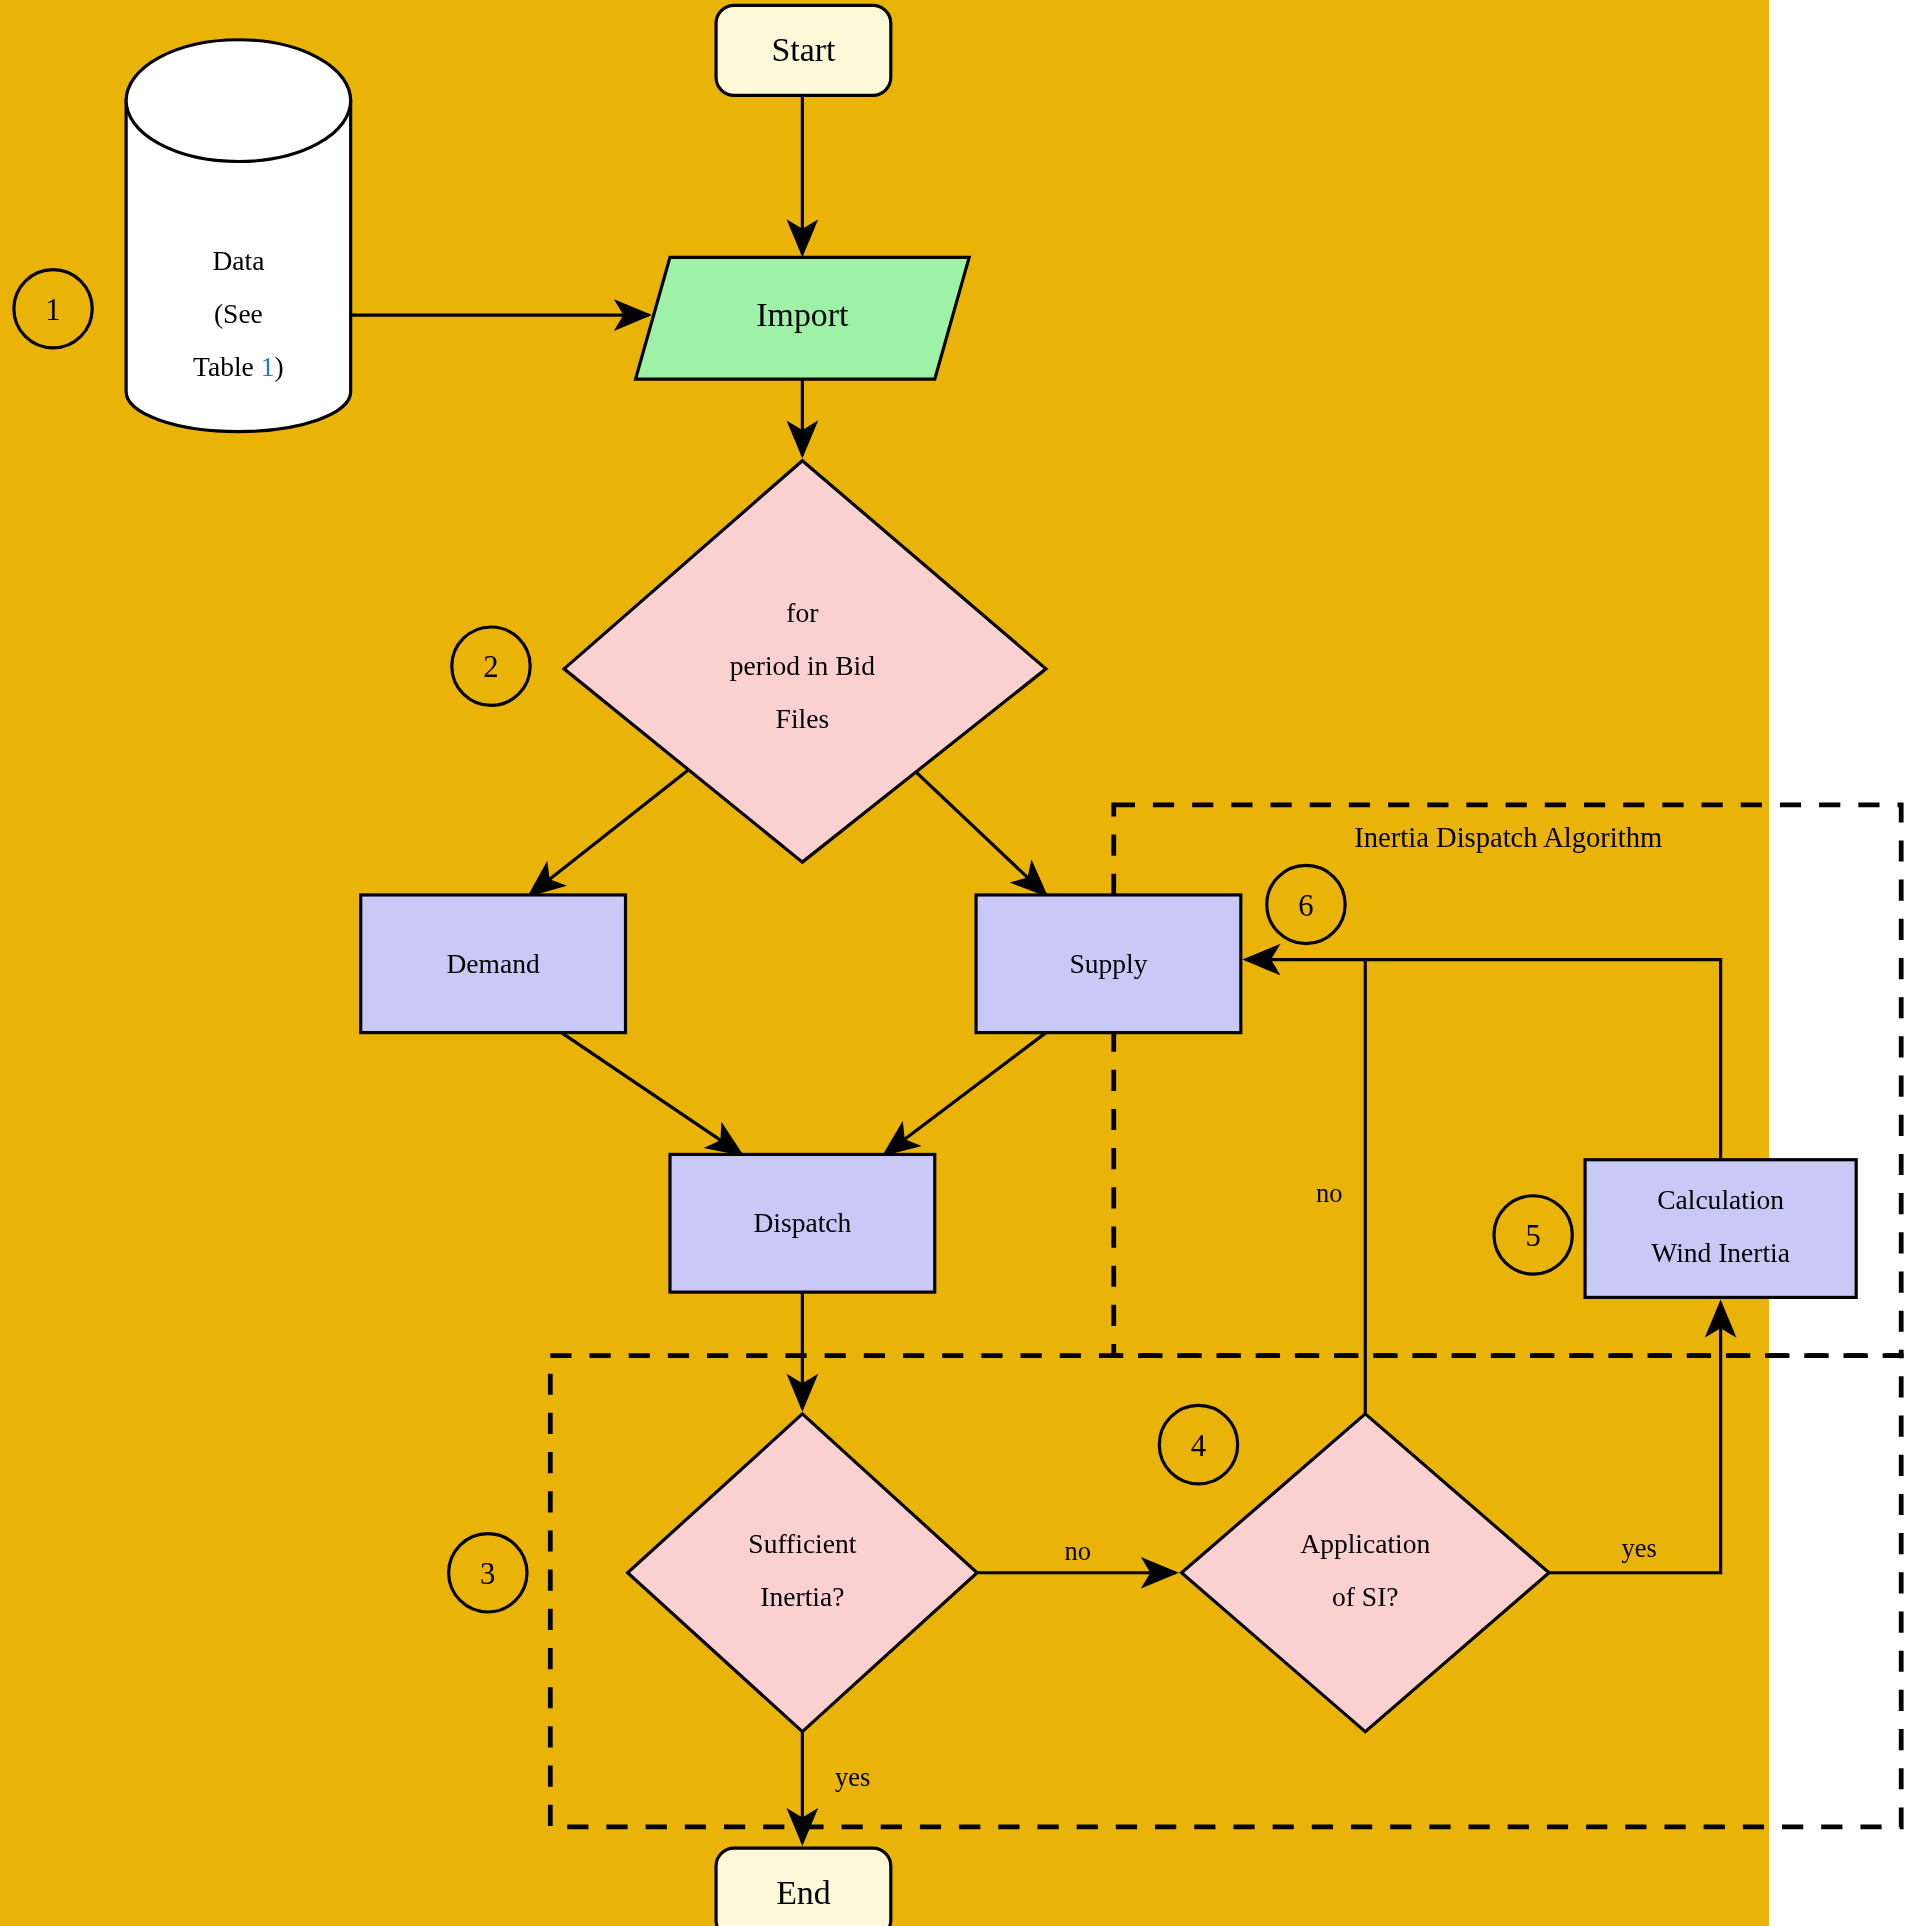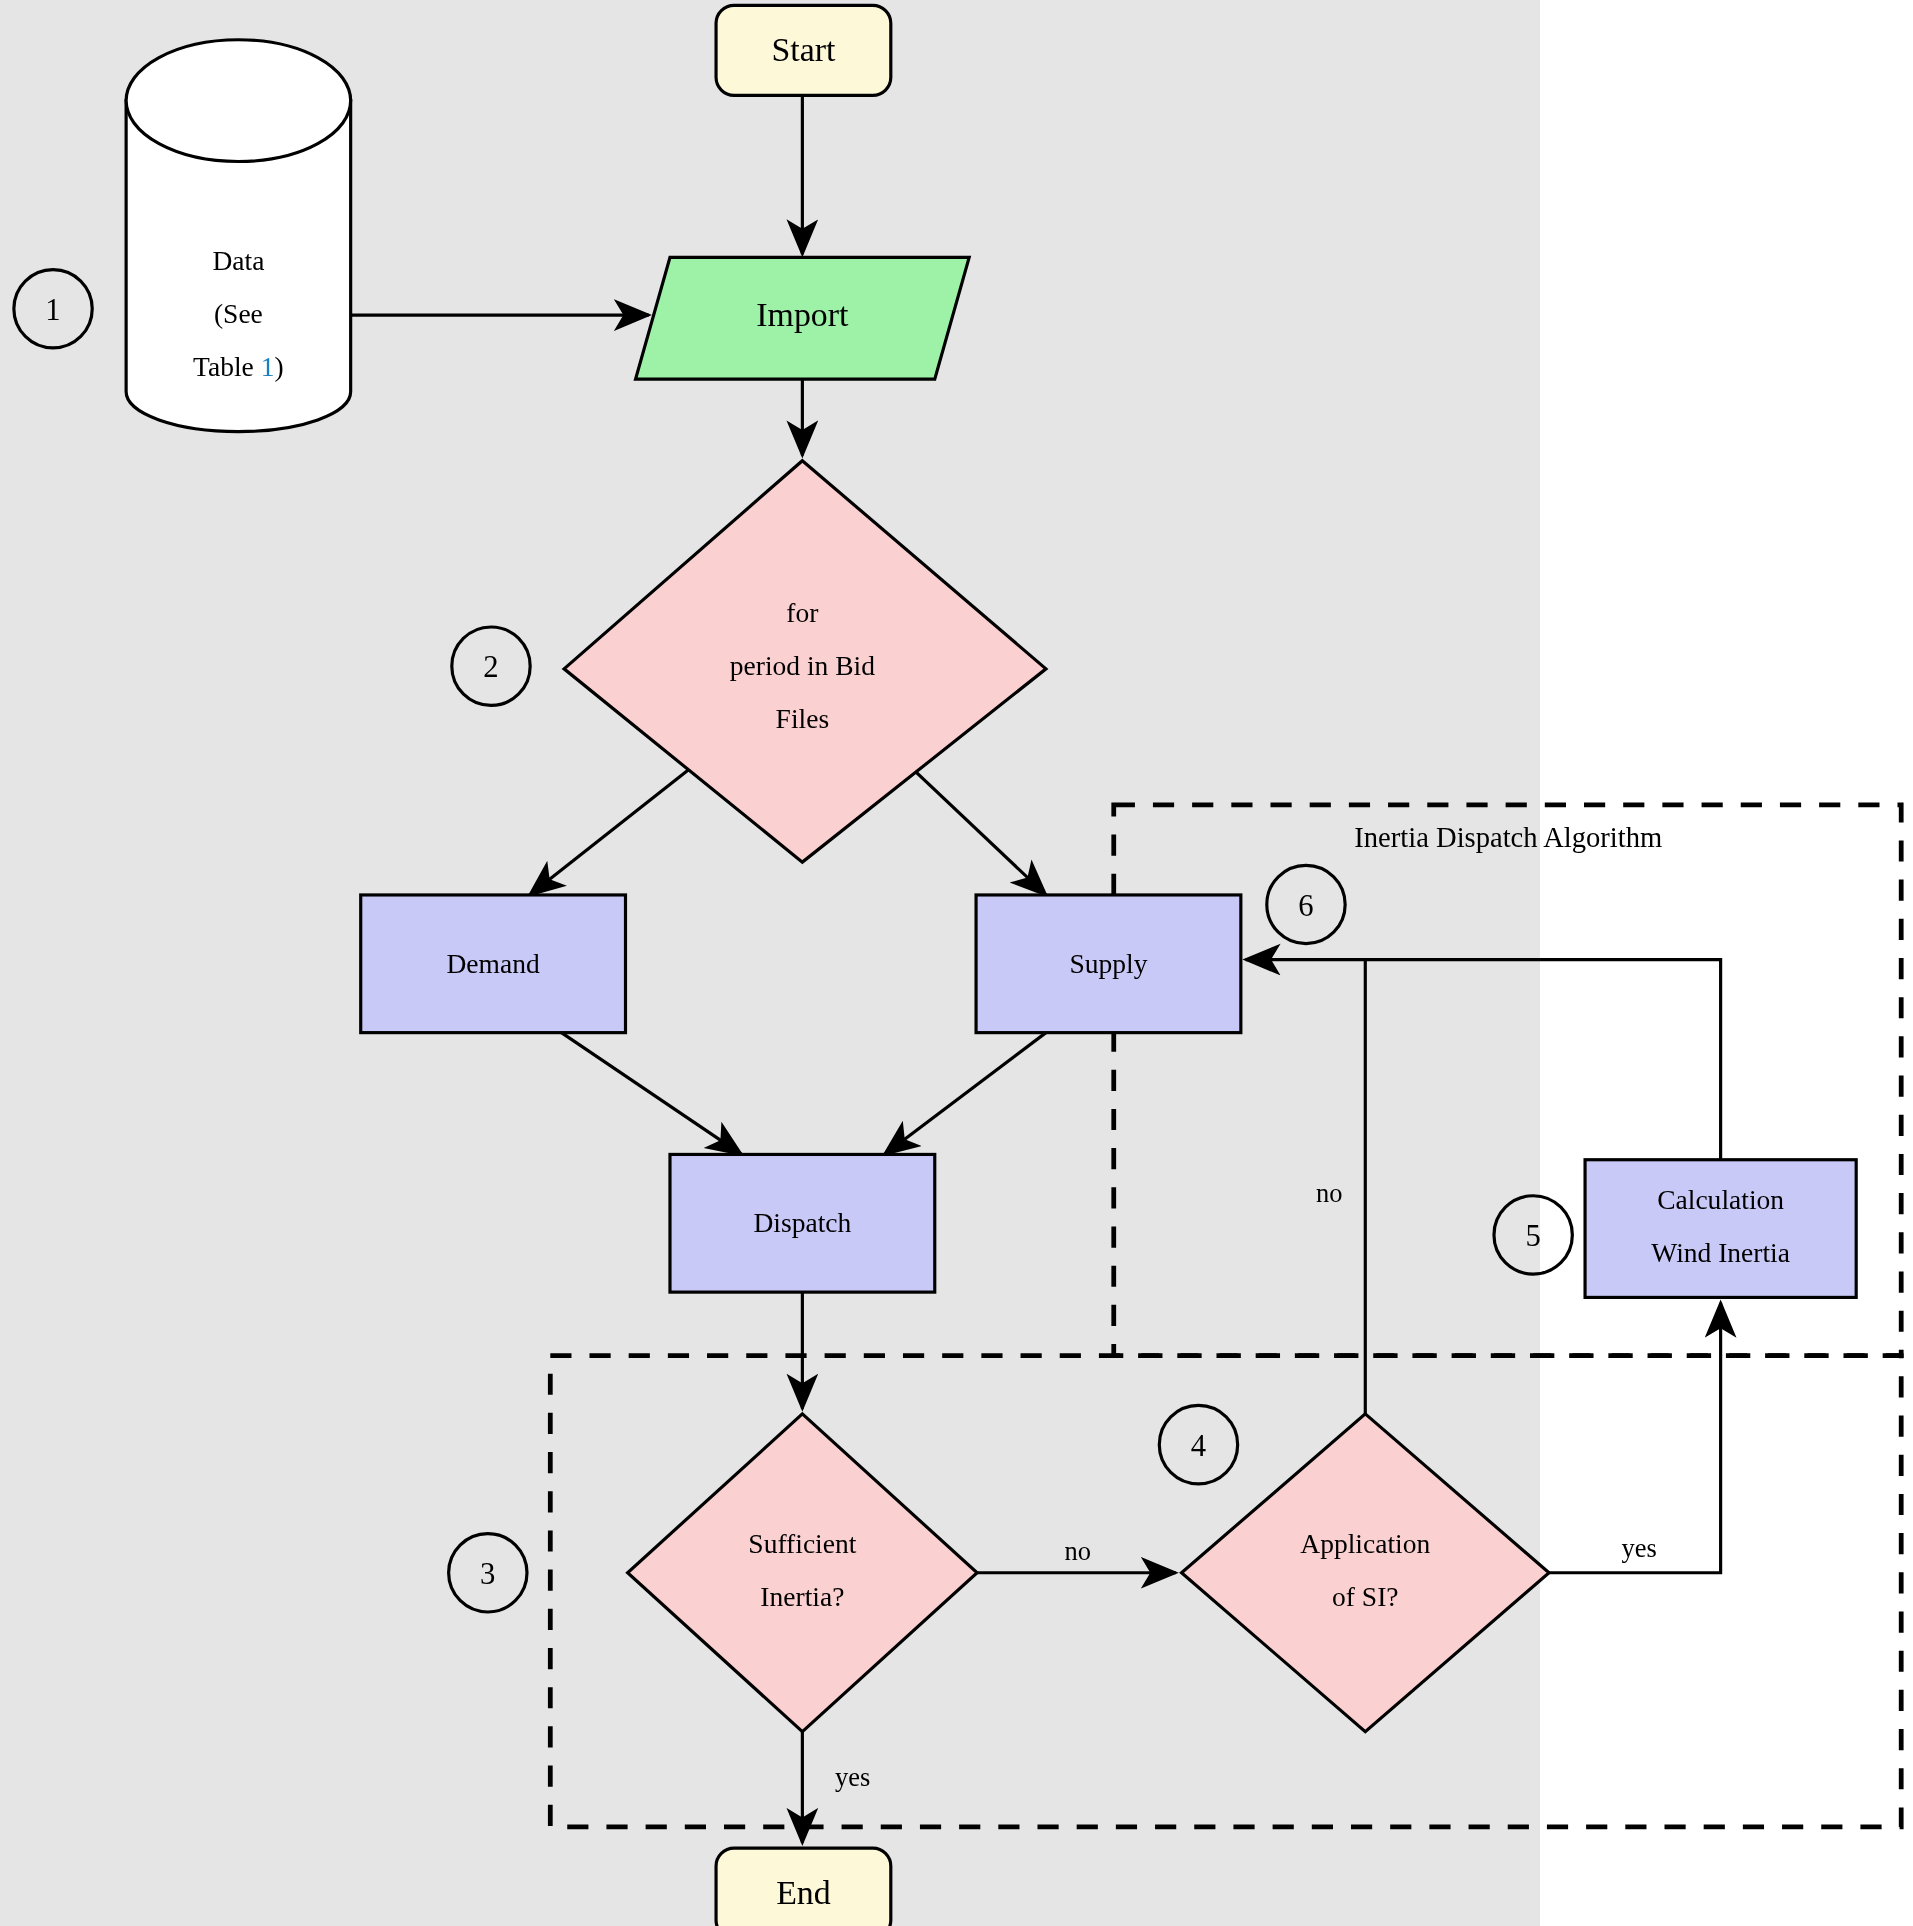--- a/index.html
+++ b/index.html
@@ -2,23 +2,23 @@
 <html style="font-size:8.5px"><head>
 <meta charset="utf-8">
 <style>
   html, body {
     margin: 0;
     padding: 0;
     background: #ffffff;
   }
   #diagram-root {
     position: relative;
-    width: 1540px;
+    width: 1769px;
     height: 1926px;
-    background: #e5e5e5;
+    background: #eab308;
     font-family: "Liberation Serif", "DejaVu Serif", serif;
   }
   svg#flow-svg {
     display: block;
     width: 1914px;
     height: 1926px;
   }
   .node-text {
     font-family: "Liberation Serif", "DejaVu Serif", serif;
     font-size: 52px;

